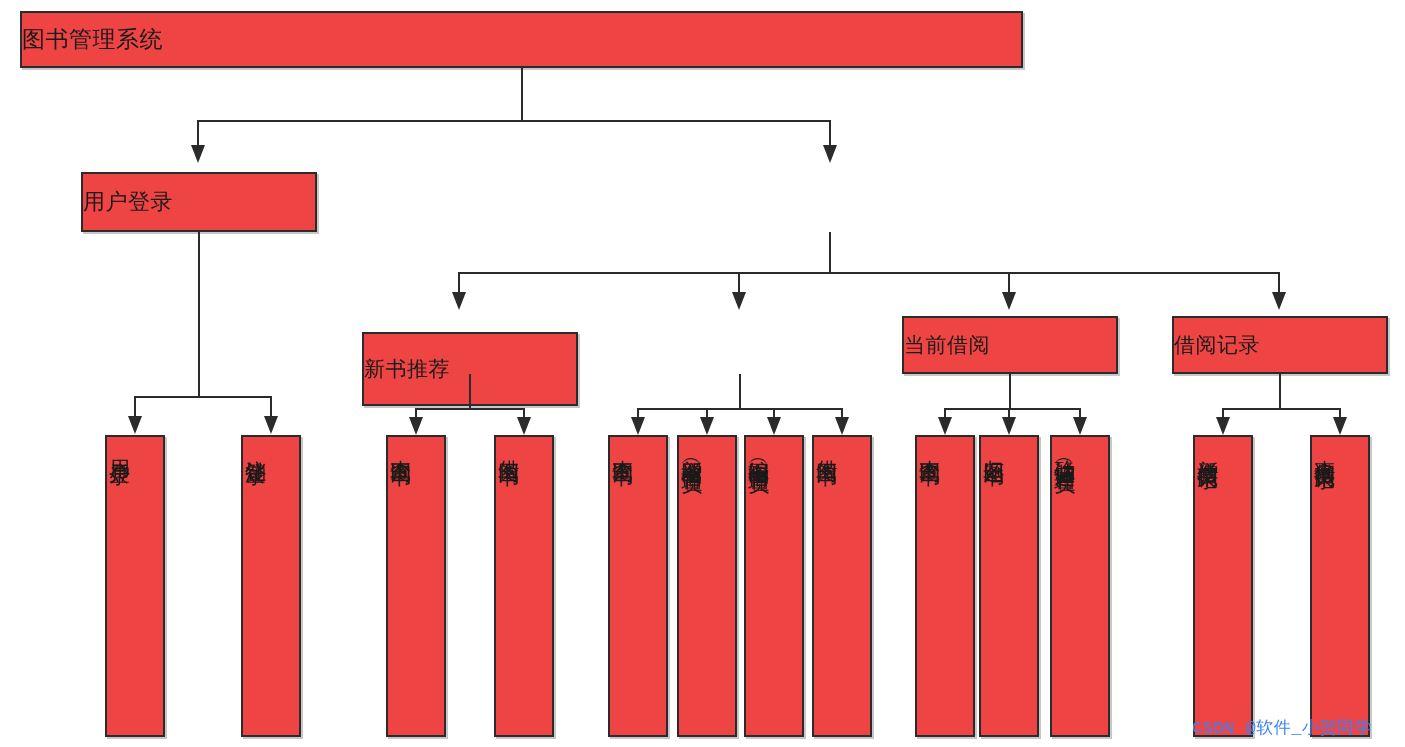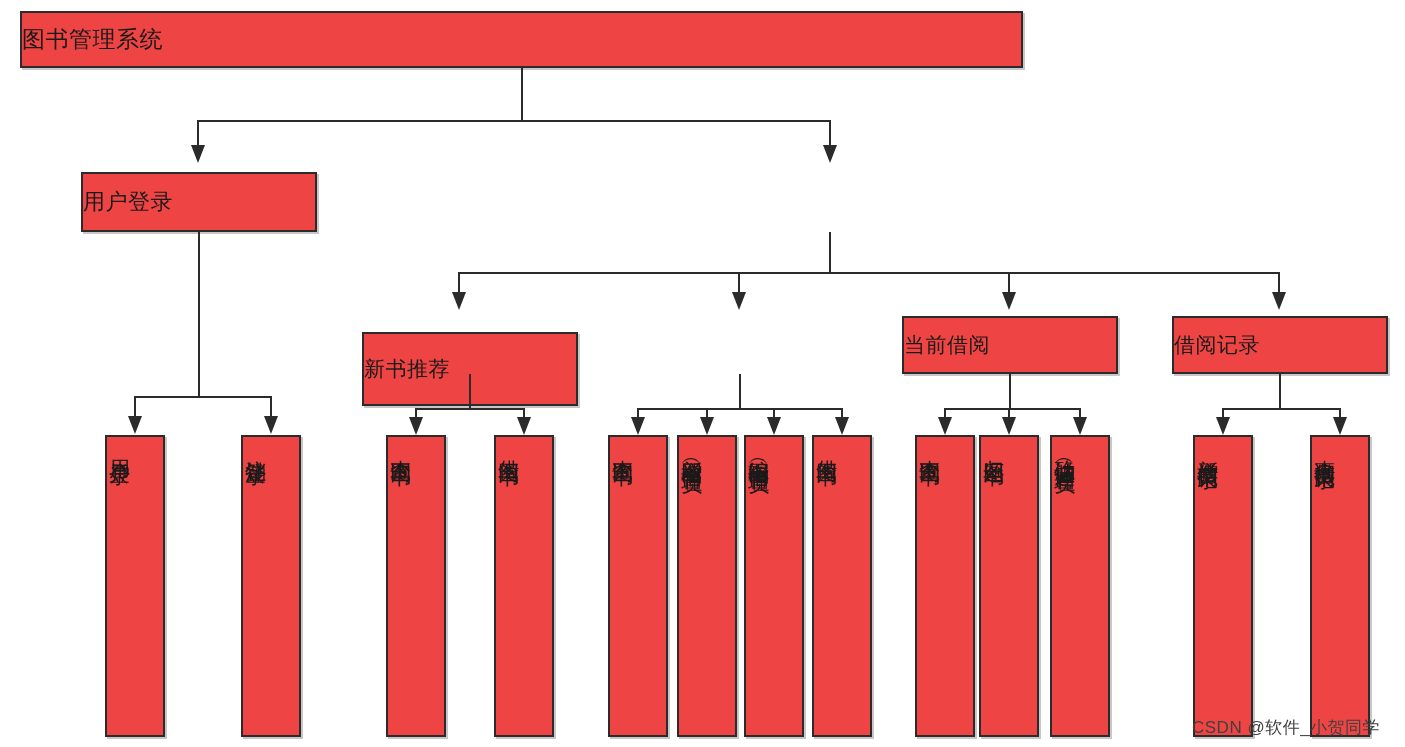--- a/index.html
+++ b/index.html
@@ -57,25 +57,26 @@
   .arrow {
     position: absolute;
     width: 0;
     height: 0;
     border-left: 7px solid transparent;
     border-right: 7px solid transparent;
     border-top: 18px solid #2b2b2b;
   }
   .watermark {
     position: absolute;
-    color: #404040;
+    color: #3b82f6;
     font-size: 17px;
     letter-spacing: 0.5px;
     white-space: nowrap;
     user-select: none;
+    font-family: Liberation Mono, monospace;
   }
 </style>
 </head>
 <body>
 
 <div id="canvas">
 
   <div class="node root" style="left:20px; top:11px; width:1003px; height:57px;">
     <span class="label">图书管理系统</span>
   </div>

